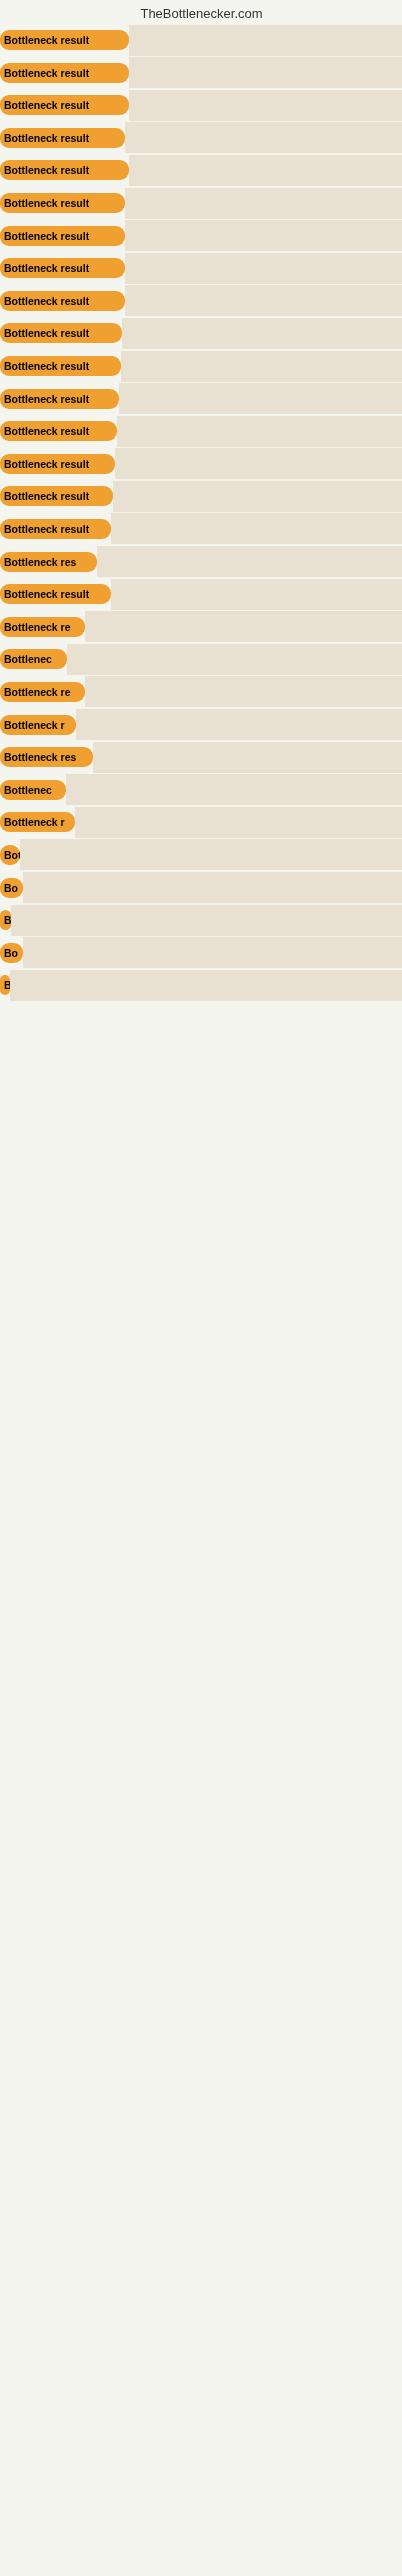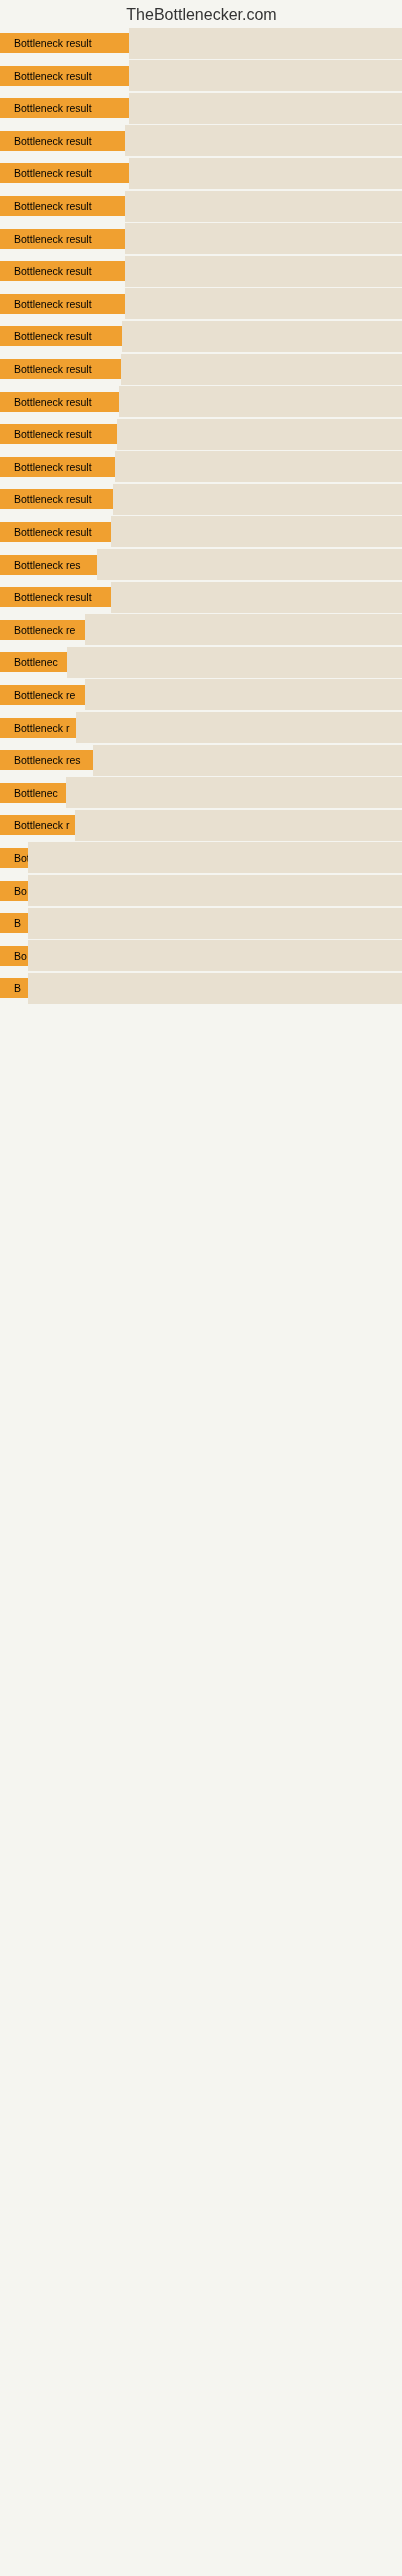--- a/index.html
+++ b/index.html
@@ -12,46 +12,47 @@
       width: 403px;
       min-height: 2576px;
       background-color: #f5f5f0;
       font-family: Arial, sans-serif;
       position: relative;
     }
 
     .site-title {
       text-align: center;
       padding: 6.4px 0 3.2px 0;
-      font-size: 16px;
+      font-size: 13px;
       color: #333;
       font-weight: normal;
     }
 
     .bottleneck-container {
       position: relative;
       width: 403px;
     }
 
     .bottleneck-item {
       display: flex;
       align-items: center;
       margin-bottom: 1.6px;
       height: 31px;
     }
 
     .bottleneck-badge {
       background-color: #f0a030;
       color: #000;
       font-size: 10.5px;
-      font-weight: normal;
-      padding: 4px 14px;
+      font-weight: bold;
+      padding: 4px 4px;
       display: inline-block;
       white-space: nowrap;
       overflow: hidden;
+      border-radius: 9px;
     }
 
     .right-bar {
       background-color: #e8e0d0;
       flex: 1;
       height: 100%;
     }
   </style>
 </head>
 <body>

